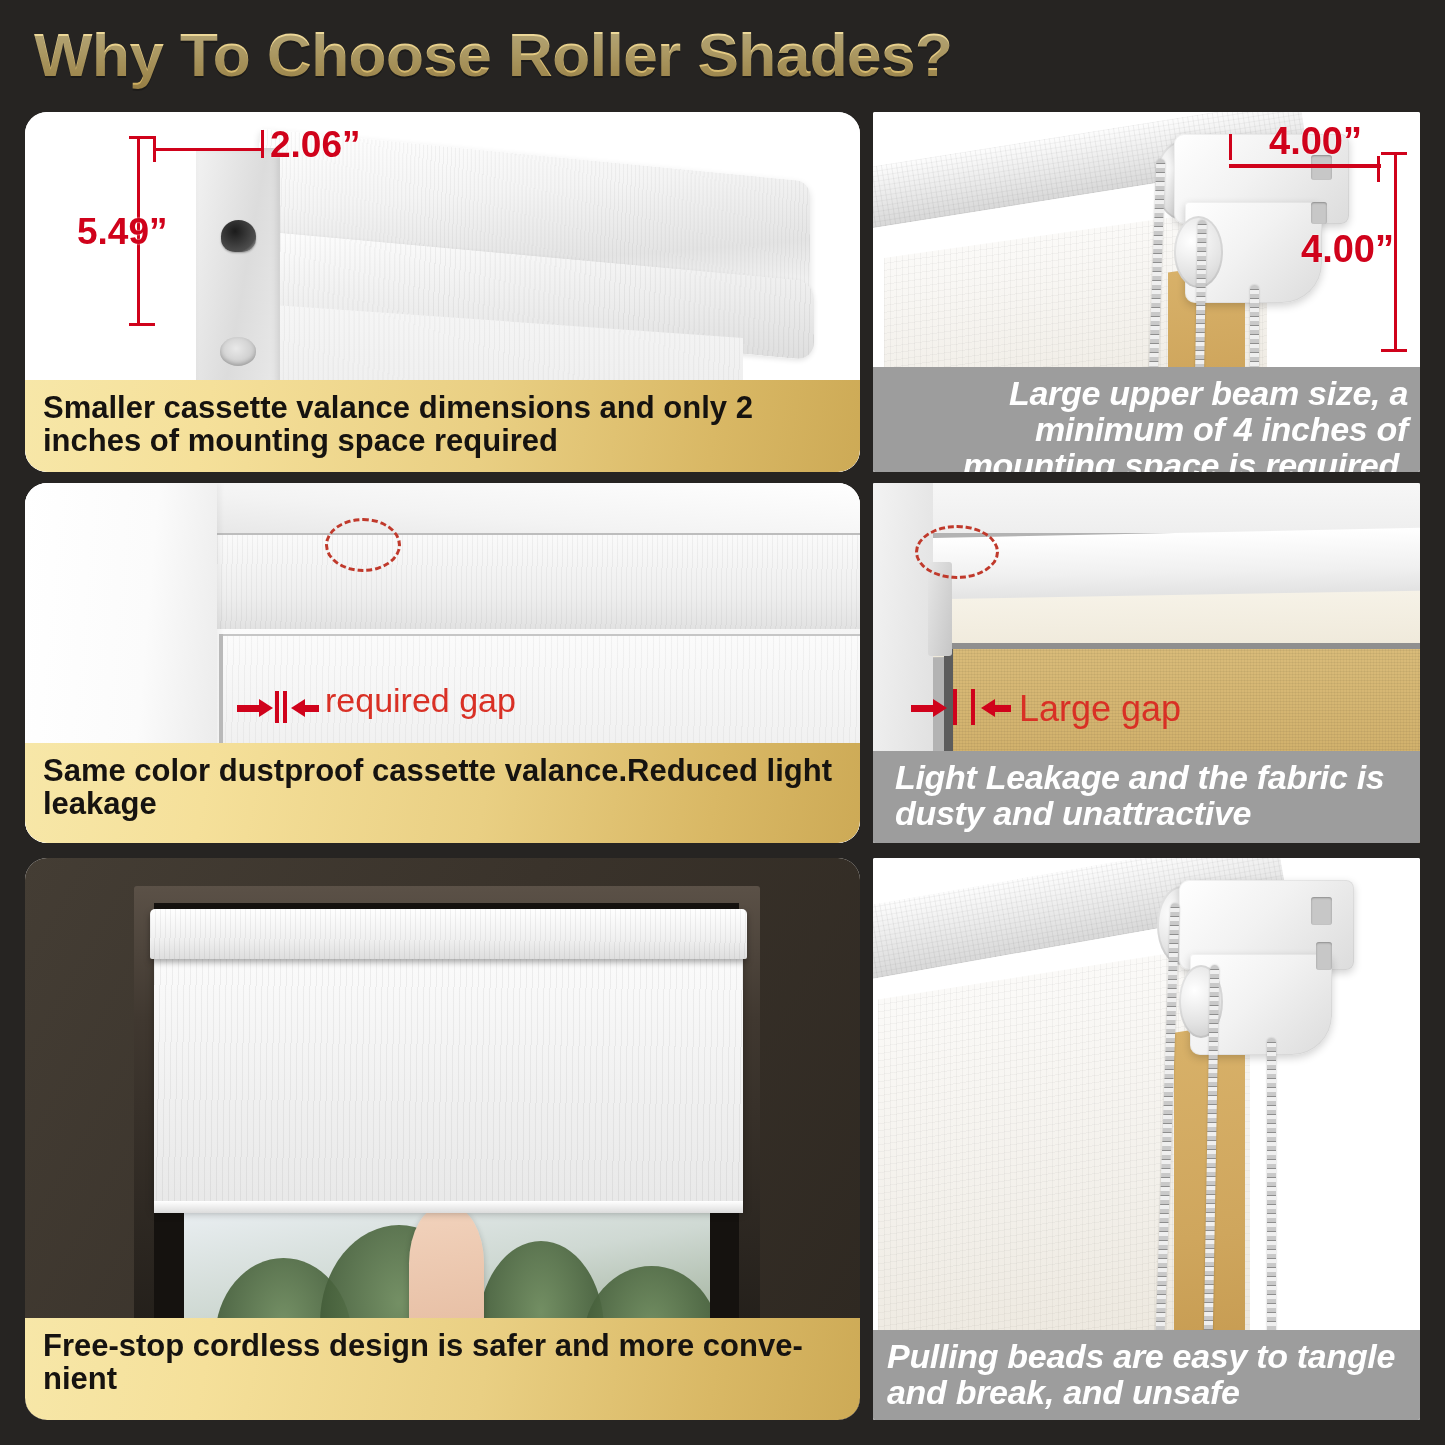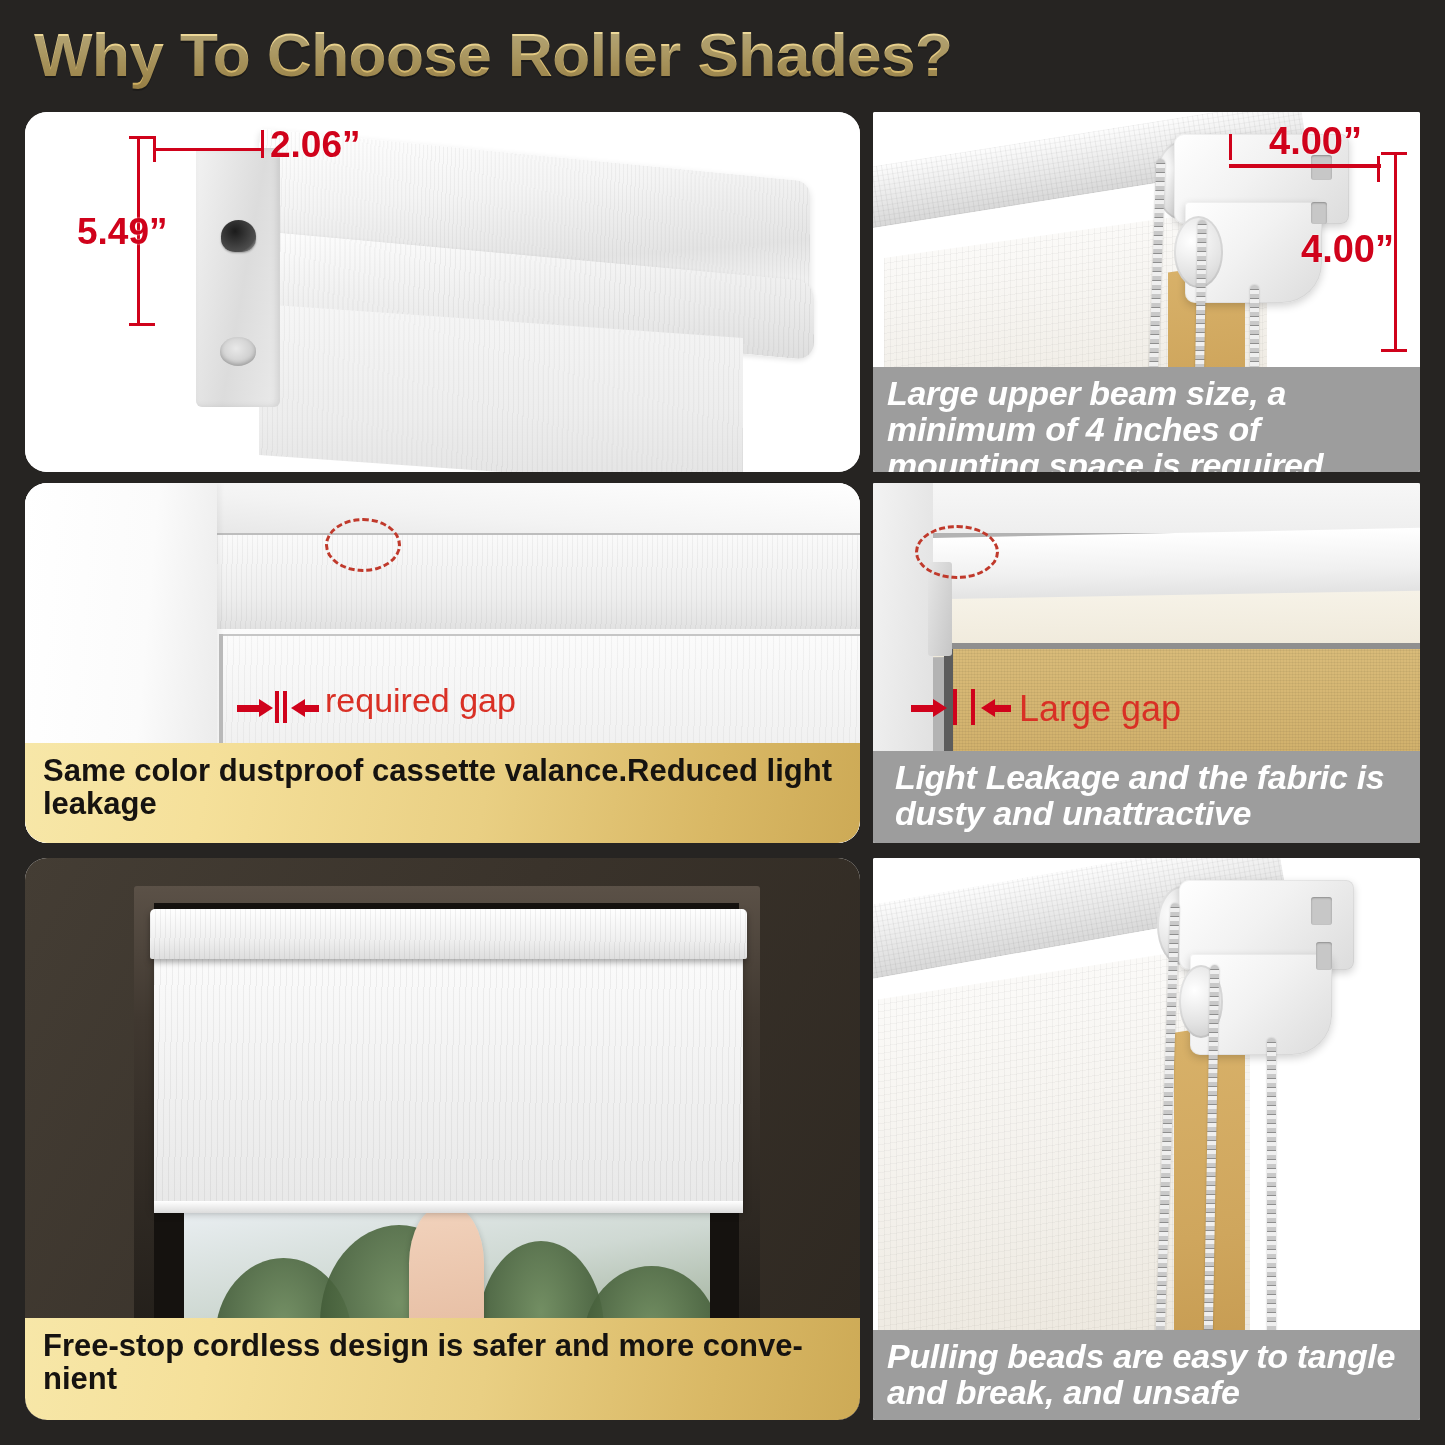--- a/index.html
+++ b/index.html
@@ -289,23 +289,26 @@
       <div class="rline" style="left:128px;top:24px;width:3px;height:26px;"></div>
       <div class="rline" style="left:128px;top:36px;width:110px;height:3px;"></div>
       <div class="rline" style="left:236px;top:18px;width:3px;height:28px;"></div>
       <div class="dim-label" style="left:245px;top:12px;font-size:37px;">2.06”</div>
 
       <div class="rline" style="left:112px;top:24px;width:3px;height:190px;"></div>
       <div class="rline" style="left:104px;top:24px;width:26px;height:3px;"></div>
       <div class="rline" style="left:104px;top:211px;width:26px;height:3px;"></div>
       <div class="dim-label" style="left:52px;top:99px;font-size:37px;">5.49”</div>
     </div>
-  </div>
-
-  <div class="panel right" style="left:873px;top:112px;width:547px;height:360px;">
+    <div class="caption gold" style="height:92px;">
+      <div class="cap-text">Smaller cassette valance dimensions and only 2 inches of mounting space required</div>
+    </div>
+  </div>
+
+  <div class="panel right" style="left:873px;top:112px;width:547px;height:360px;text-align:right;">
     <div class="photo">
       <div class="rs-bg"></div>
       <div class="rs-tube" style="left:-4%;top:16%;width:84%;height:17%;transform:rotate(-9deg);transform-origin:left center;"></div>
       <div class="rs-white-fab" style="left:2%;top:33%;width:70%;height:58%;transform:skewY(-8deg);"></div>
       <div class="rs-tan" style="left:54%;top:43%;width:14%;height:48%;transform:skewY(-8deg);"></div>
       <div class="rs-cap" style="left:51.5%;top:8%;width:10%;height:22%;"></div>
       <div class="rs-bracket" style="left:55%;top:6%;width:32%;height:25%;"></div>
       <div class="rs-bracket" style="left:57%;top:25%;width:25%;height:28%;border-radius:4px 6px 40px 10px;"></div>
       <div class="rs-cap" style="left:55%;top:29%;width:9%;height:20%;"></div>
       <div class="rs-slot" style="left:80%;top:12%;width:4%;height:7%;"></div>

